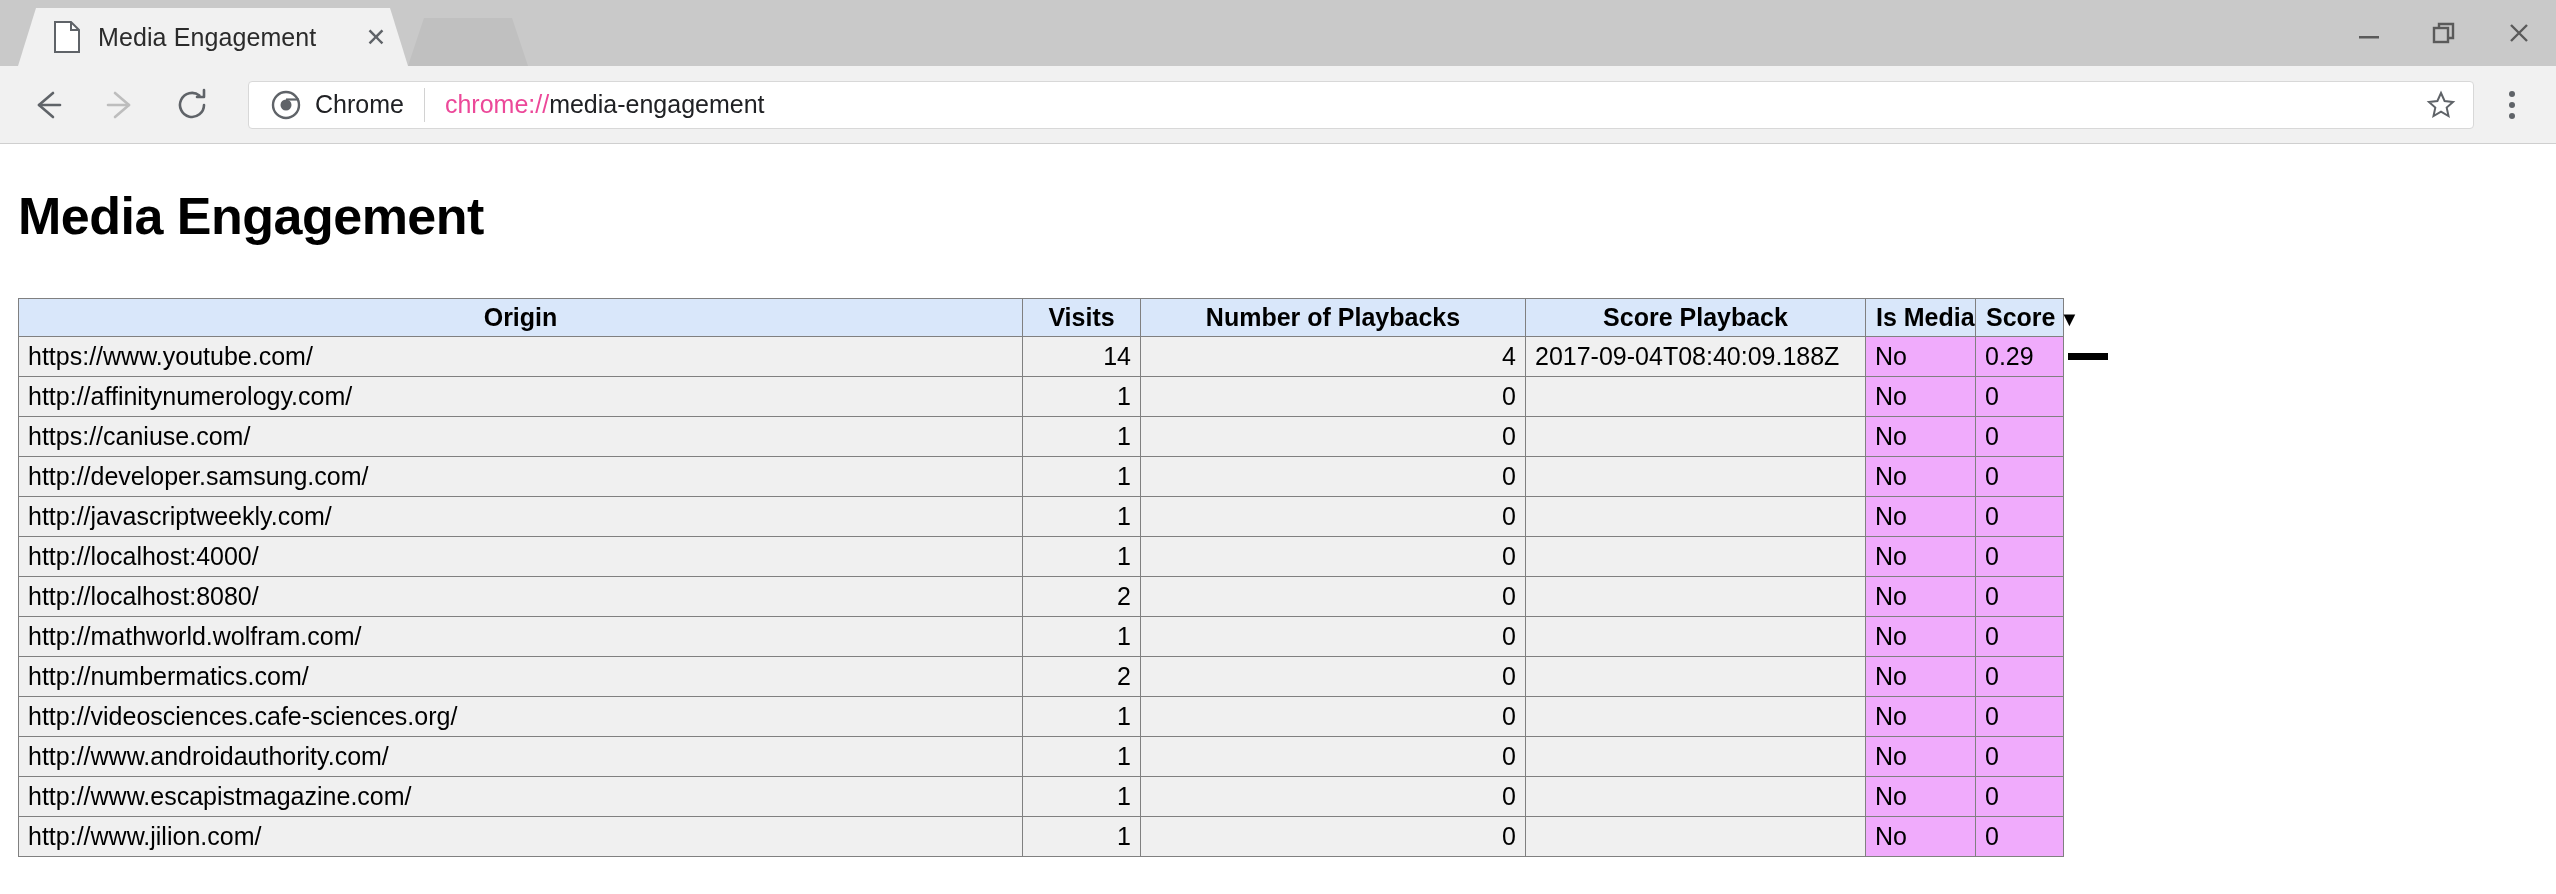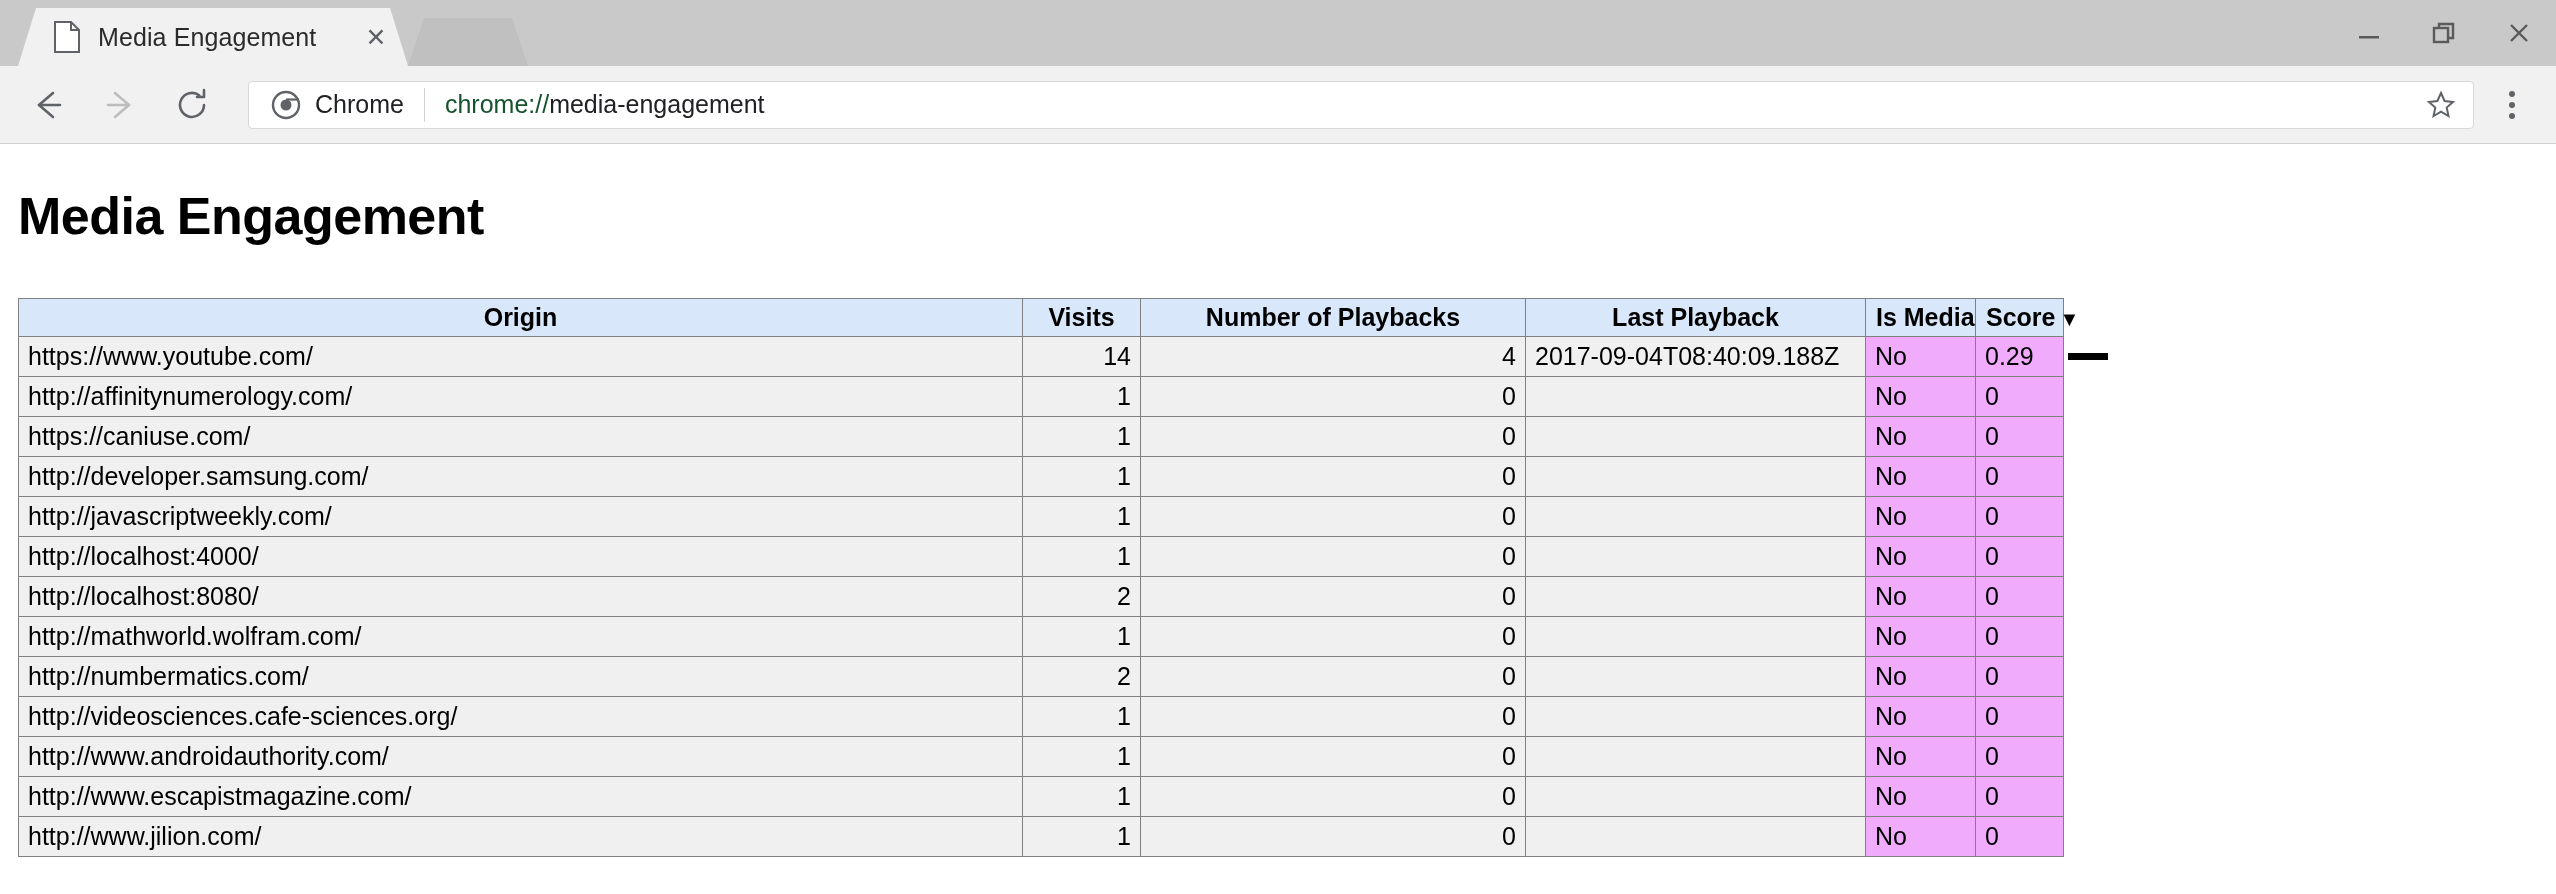--- a/index.html
+++ b/index.html
@@ -131,21 +131,21 @@
     margin: 0 20px;
     flex: 0 0 auto;
   }
   .omni-url {
     flex: 1 1 auto;
     font-size: 25px;
     color: #202124;
     white-space: nowrap;
     overflow: hidden;
   }
-  .omni-url .scheme { color: #14532d; }
+  .omni-url .scheme { color: #ec4899; }
   .star-btn {
     flex: 0 0 auto;
     width: 52px; height: 46px;
     display: flex; align-items: center; justify-content: center;
     color: #5f6368;
   }
   .menu-btn {
     width: 52px; height: 72px;
     display: flex; flex-direction: column; align-items: center; justify-content: center;
     flex: 0 0 auto;
@@ -325,21 +325,21 @@
             <col class="c-playbacks">
           <col class="c-last">
             <col class="c-ishigh">
             <col class="c-score">
         </colgroup>
         <thead>
           <tr>
             <th>Origin</th>
             <th>Visits</th>
             <th>Number of Playbacks</th>
-            <th>Last Playback</th>
+            <th>Score Playback</th>
             <th>Is Media</th>
             <th><span>Score</span><span class="sort-caret">▼</span></th>
           </tr>
         </thead>
         <tbody id="tbody">
             <tr>
               <td class="left">https://www.youtube.com/</td>
               <td class="num">14</td>
               <td class="num">4</td>
               <td class="left">2017-09-04T08:40:09.188Z</td>

